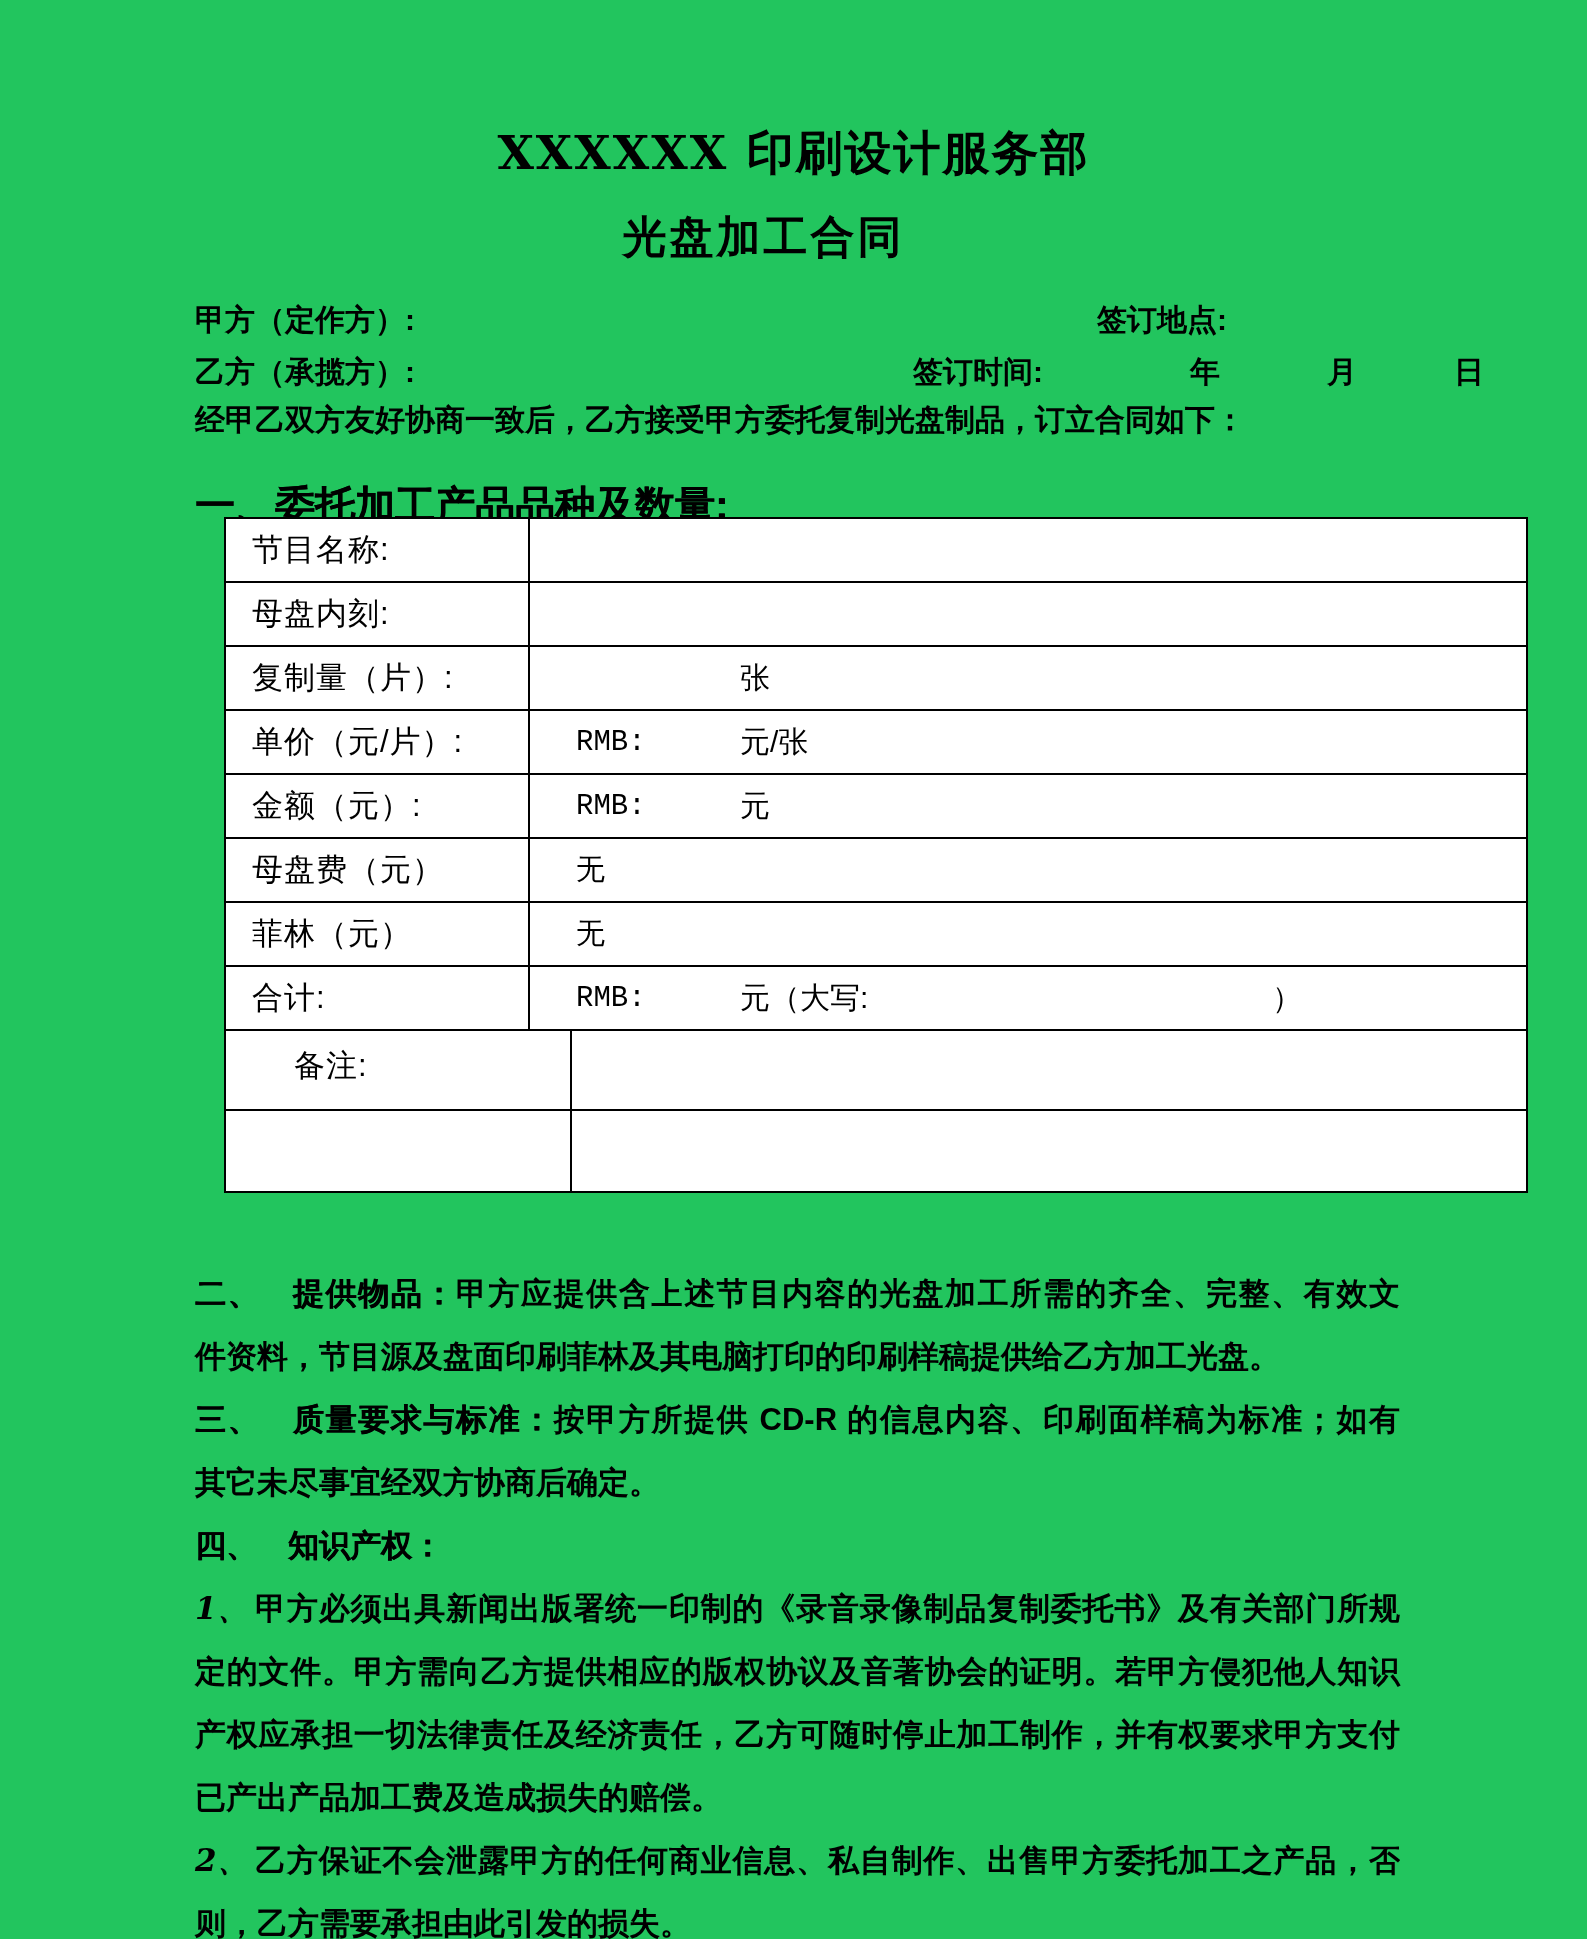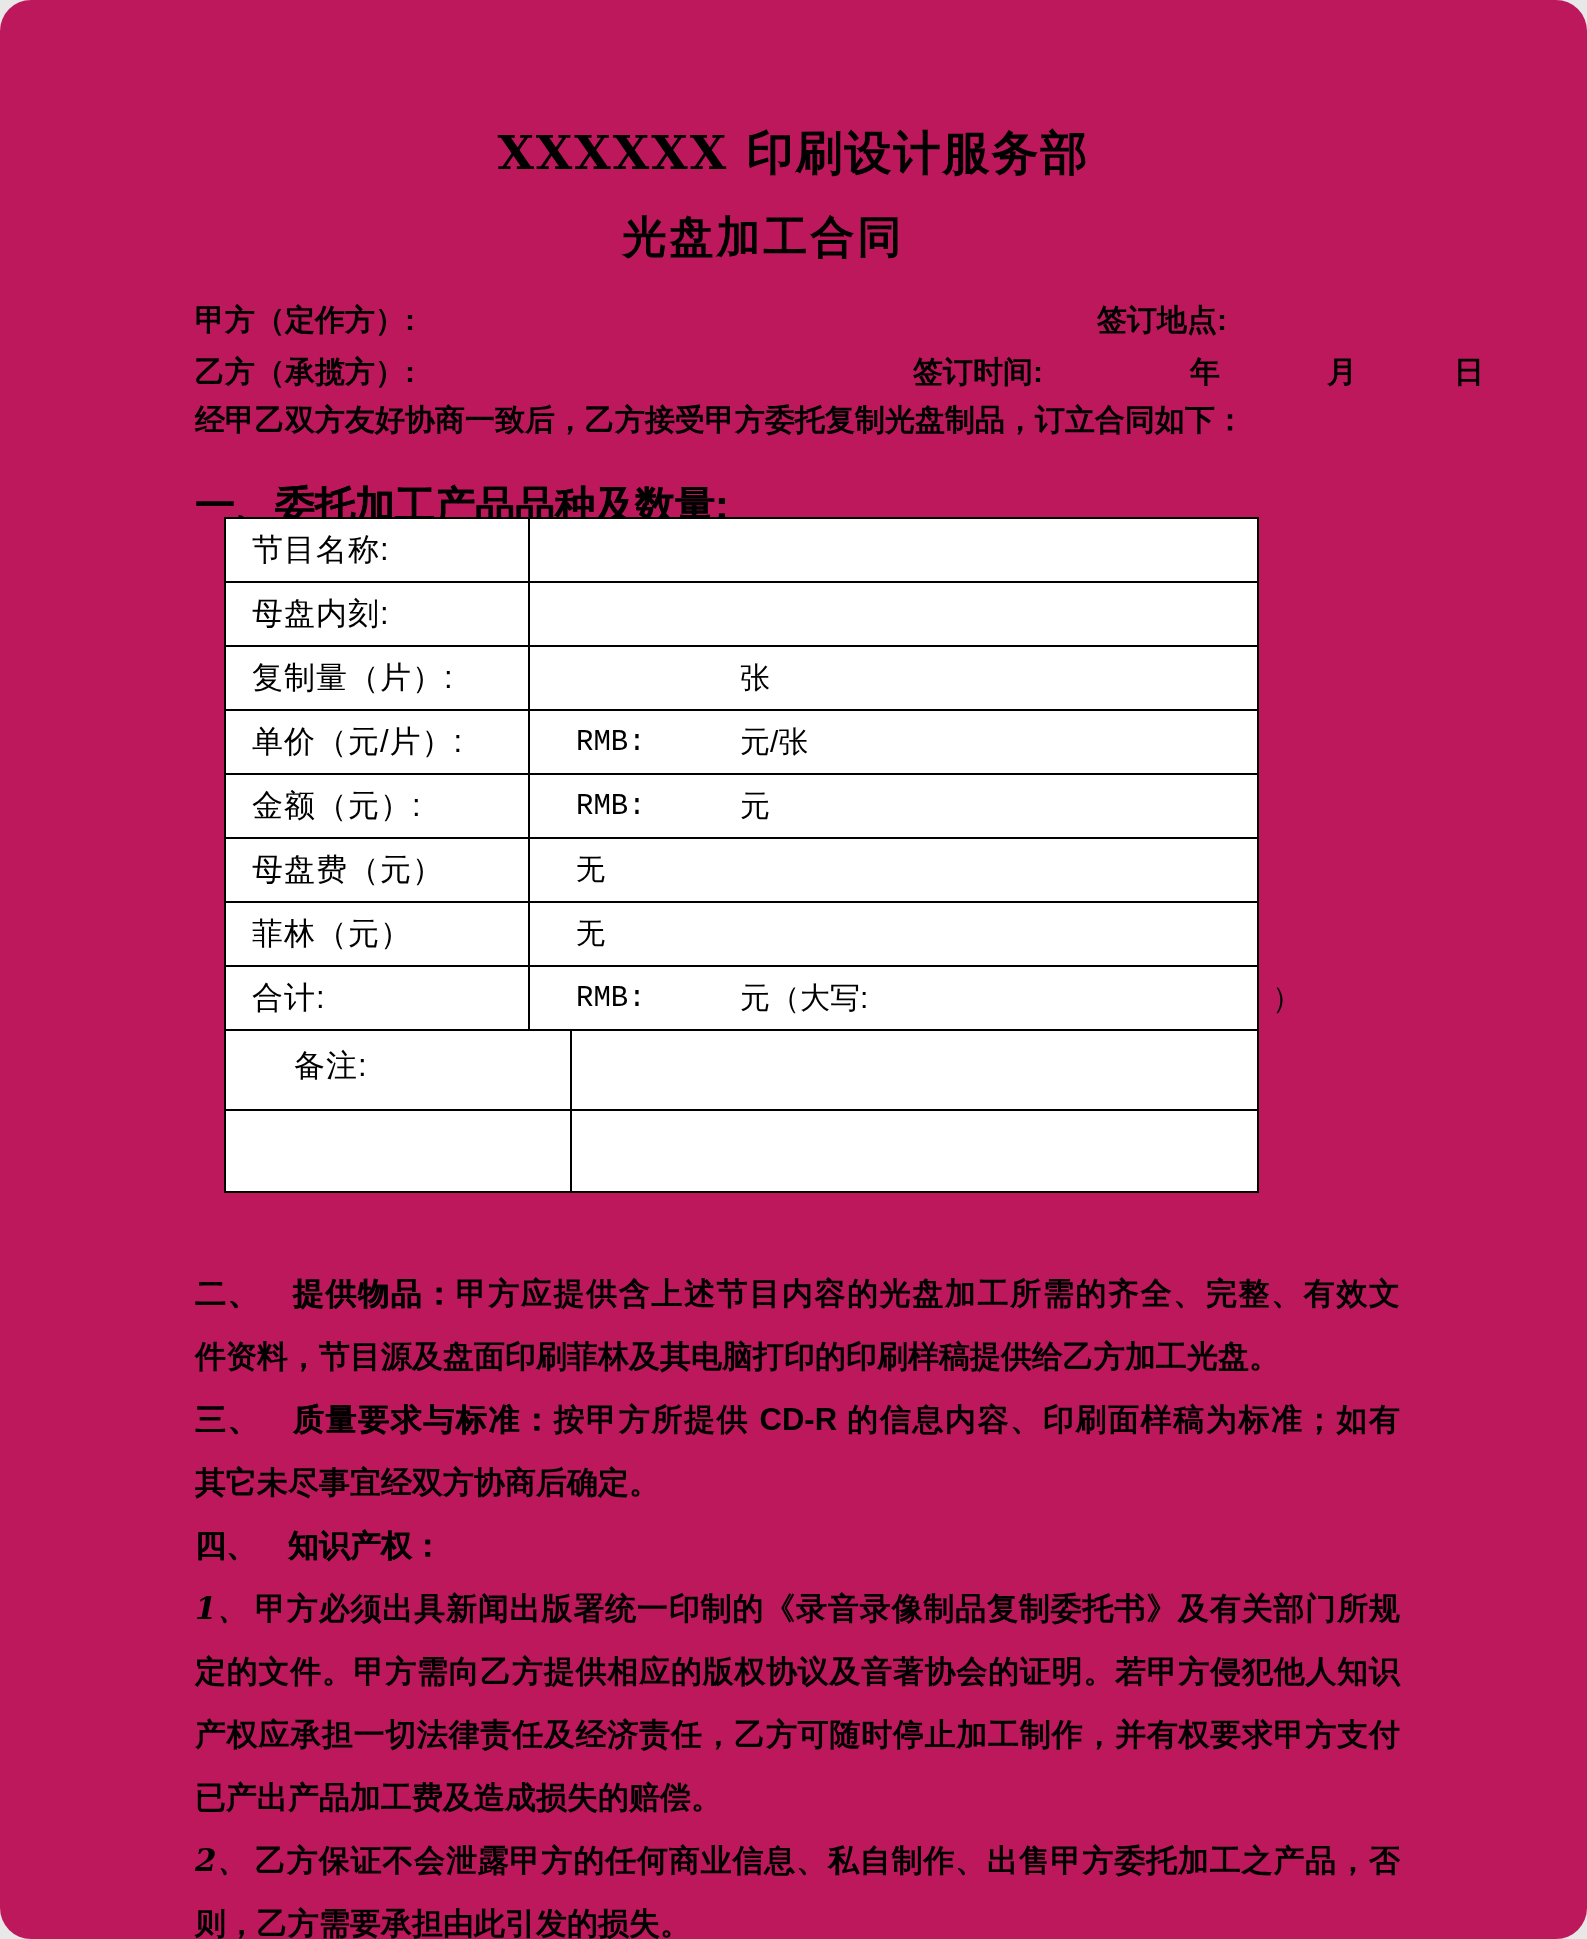--- a/index.html
+++ b/index.html
@@ -1,23 +1,22 @@
 <!DOCTYPE html>
 <html><head>
 <meta charset="utf-8">
 <style>
   html,body{margin:0;padding:0;background:#e8e8e8;}
   .page{
     position:relative;
     width:1587px;height:1939px;
-    background:#be185d;
+    background:#22c55e;
     color:#000;
     font-family:"Liberation Sans","DejaVu Sans",sans-serif;
     overflow:hidden;
-    border-radius:31px;
   }
   
   .title1{
     position:absolute;top:122px;left:0;width:1587px;
     text-align:center;
     font-family:"DejaVu Serif","Liberation Serif",serif;
     font-weight:700;font-size:47px;letter-spacing:2px;
     white-space:pre;
   }
   .title2{
@@ -37,21 +36,21 @@
   .month{left:1327px;}
   .day{left:1454px;}
   .preamble{left:195px;}
   .sec1-head{
     position:absolute;top:478px;left:195px;
     font-size:40px;font-weight:700;
     text-shadow:0.6px 0 0 currentColor;
   }
   
   .ctable{
-    position:absolute;top:517px;left:224px;width:1035px;
+    position:absolute;top:517px;left:224px;width:1304px;
     border:2px solid #000;
     box-sizing:border-box;
     background:#fff;
   }
   .trow{display:flex;height:64px;border-bottom:2px solid #000;box-sizing:border-box;}
   .trow.tall{height:80px;padding-left:42px;}
   .trow.last{border-bottom:none;}
   .tc1{
     width:304px;box-sizing:border-box;border-right:2px solid #000;
     display:flex;align-items:center;

